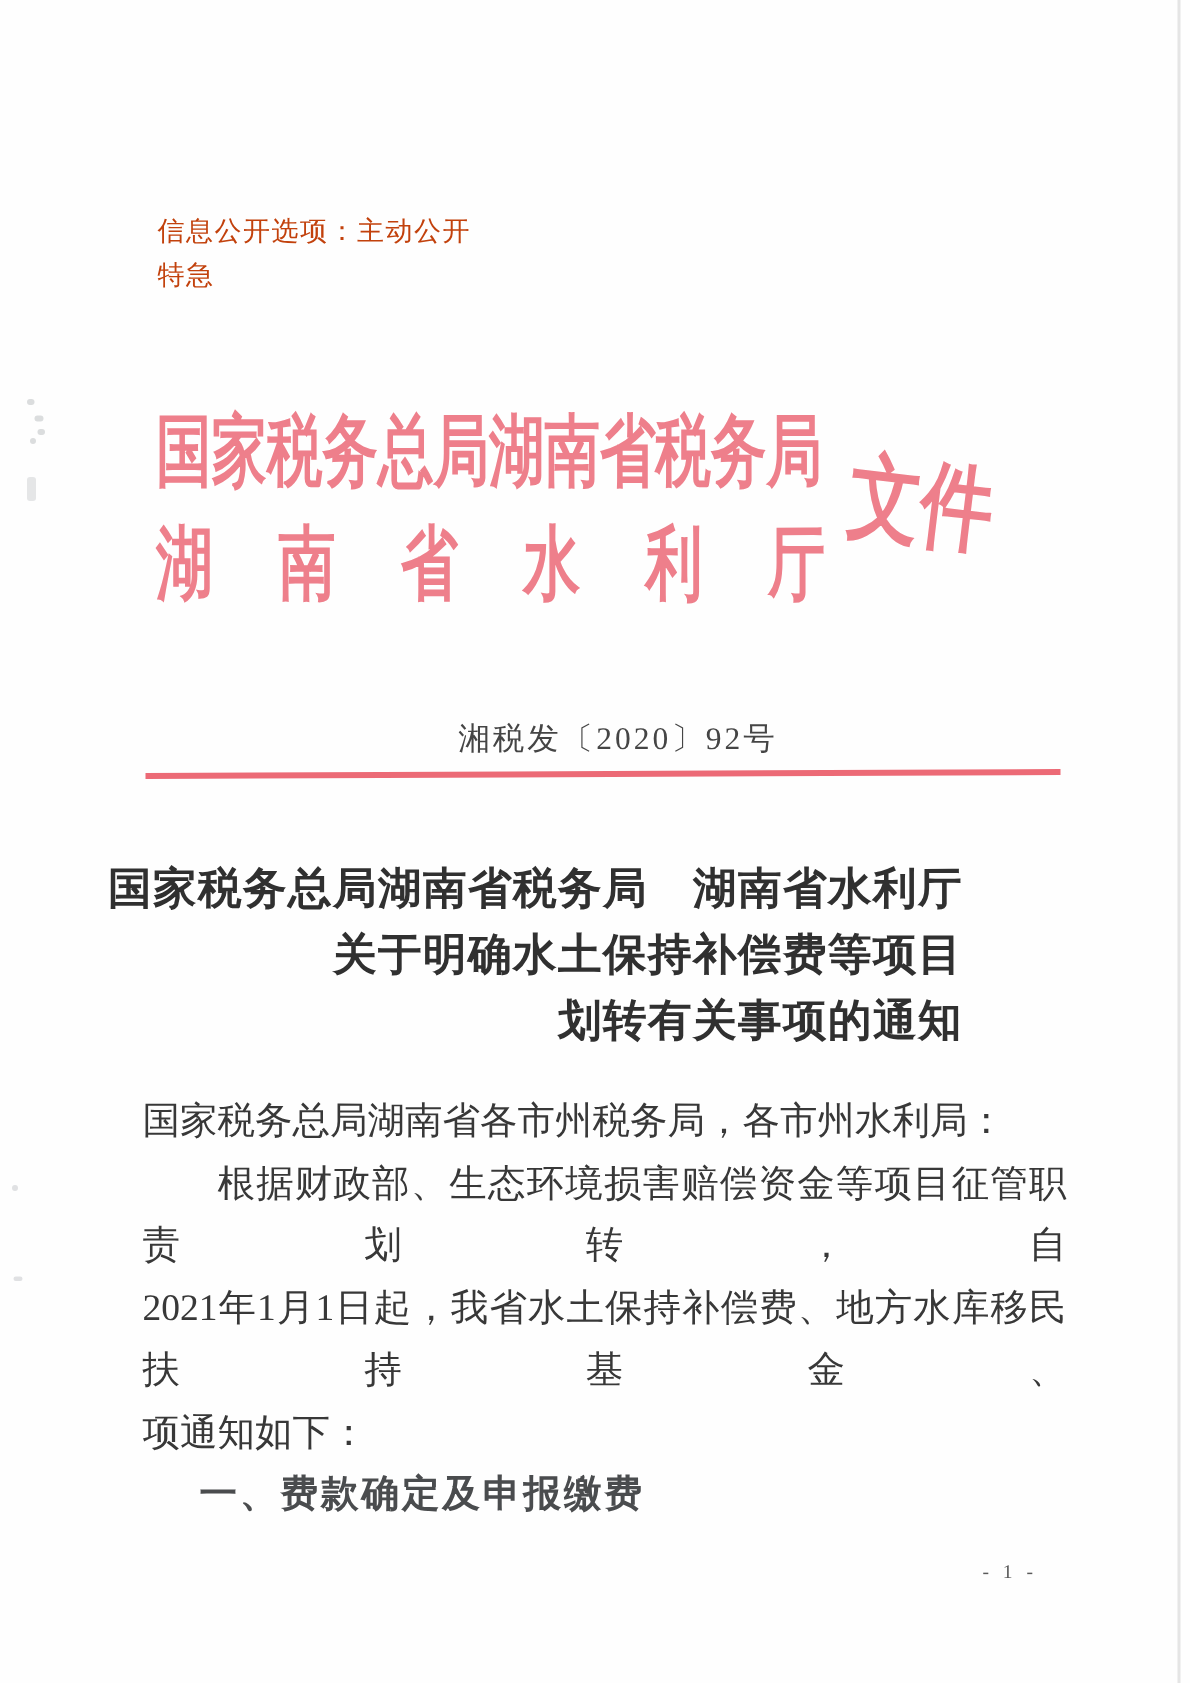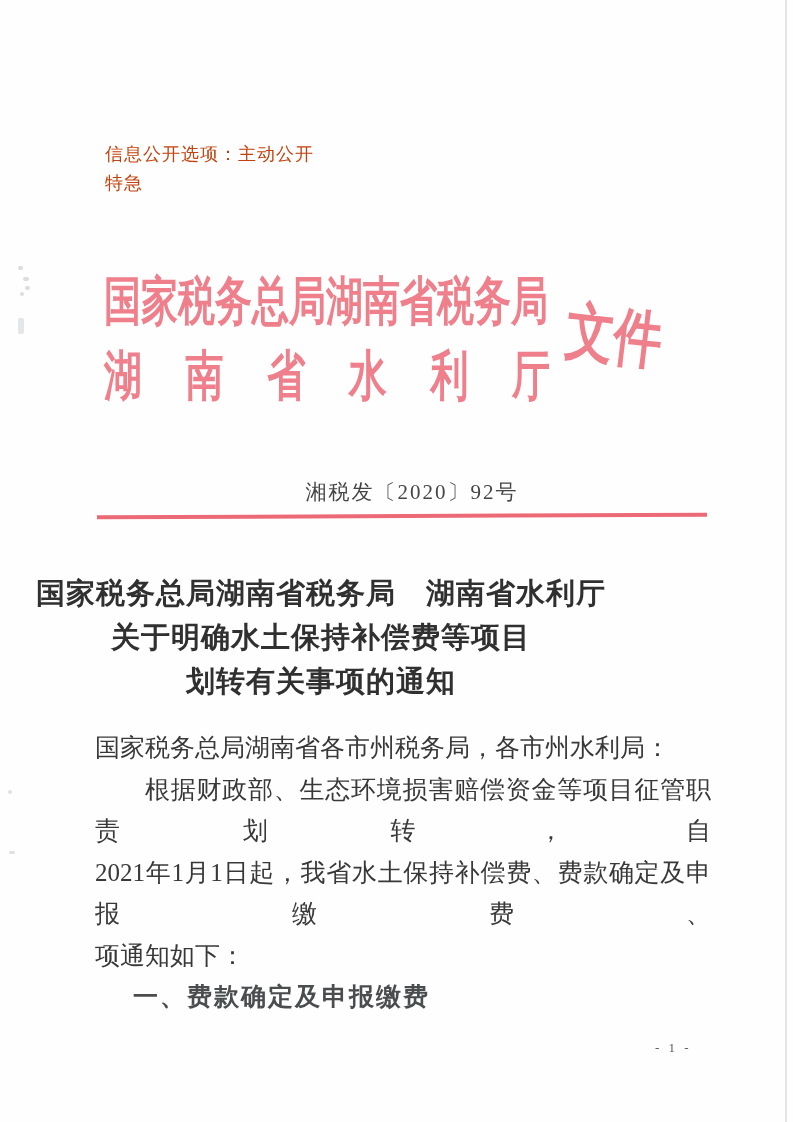--- a/index.html
+++ b/index.html
@@ -50,21 +50,21 @@
   .doc-number{
     position:absolute;left:0;top:478px;width:824px;text-align:center;
     font-size:21px;color:#454545;letter-spacing:2px;
   }
   .red-rule{
     position:absolute;left:97px;top:514px;width:610px;height:4px;
     background:#ec6a76;transform:rotate(-0.25deg);
   }
   
   .title{
-    position:absolute;left:0;top:571px;width:642px;text-align:center;
+    position:absolute;left:0;top:571px;width:642px;text-align:right;
     font-size:29px;font-weight:bold;color:#303030;line-height:44px;
     letter-spacing:1px;
   }
   
   .body-block{
     position:absolute;left:95px;top:727px;width:616px;
     font-size:25px;line-height:41.5px;color:#383838;
   }
   .bline{white-space:nowrap;}
   .jline{
@@ -117,18 +117,18 @@
 
 <div class="title">
   <div>国家税务总局湖南省税务局　湖南省水利厅</div>
   <div>关于明确水土保持补偿费等项目</div>
   <div>划转有关事项的通知</div>
 </div>
 
 <div class="body-block">
   <div class="bline">国家税务总局湖南省各市州税务局，各市州水利局：</div>
   <div class="jline indent2">根据财政部、生态环境损害赔偿资金等项目征管职责划转，自</div>
-  <div class="jline">2021年1月1日起，我省水土保持补偿费、费款确定及申报缴费、</div>
+  <div class="jline">2021年1月1日起，我省水土保持补偿费、地方水库移民扶持基金、</div>
   <div class="bline">项通知如下：</div>
   <div class="bline section-heading">一、费款确定及申报缴费</div>
 </div>
 
 <div class="page-number">- 1 -</div>
 
 </body></html>

